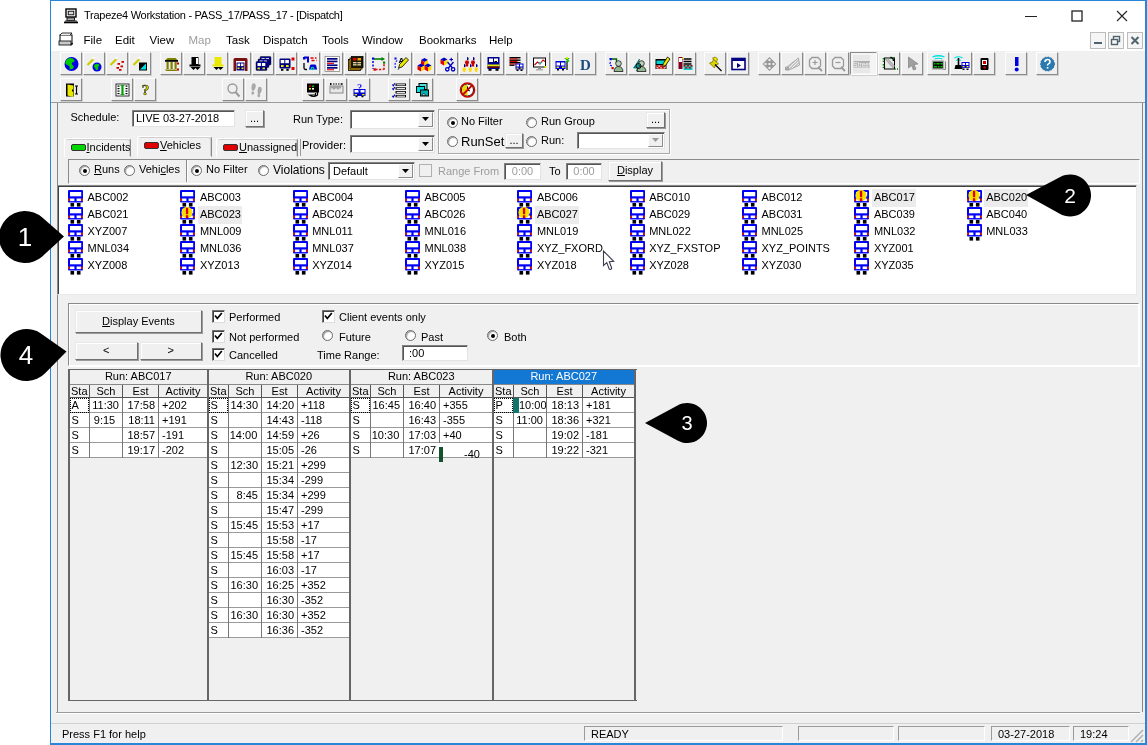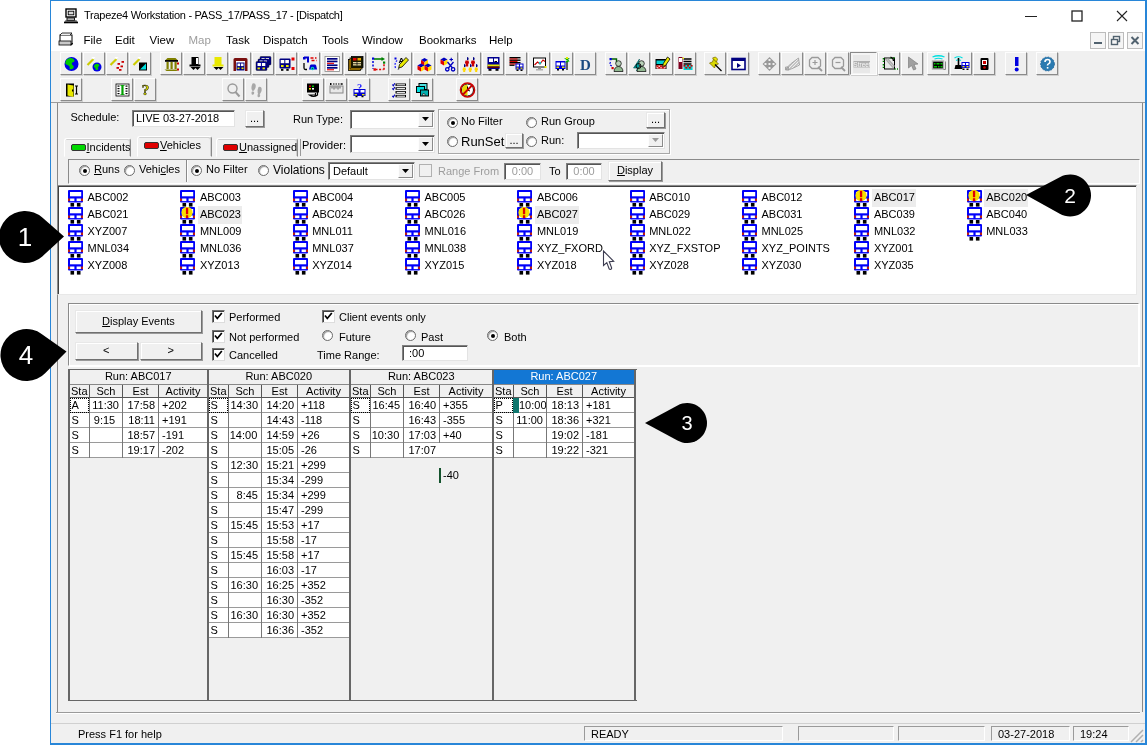--- a/index.html
+++ b/index.html
@@ -1485,21 +1485,21 @@
 <div class="cell" style="left:388px;top:411.7px;width:53px;height:15.0px;border-left:1px solid #777;text-align:left;padding-left:3px;line-height:15.0px">-355</div>
 <div class="abs" style="left:299.5px;top:426.7px;width:141.5px;height:15.0px;background:#fff;border-bottom:1px solid #9a9a9a"></div>
 <div class="cell" style="left:299.5px;top:426.7px;width:19.5px;height:15.0px;text-align:left;padding-left:2px;line-height:15.0px">S</div>
 <div class="cell" style="left:319px;top:426.7px;width:33px;height:15.0px;border-left:1px solid #777;text-align:center;padding-right:3px;line-height:15.0px">10:30</div>
 <div class="cell" style="left:352px;top:426.7px;width:36px;height:15.0px;border-left:1px solid #777;text-align:right;padding-right:3px;line-height:15.0px">17:03</div>
 <div class="cell" style="left:388px;top:426.7px;width:53px;height:15.0px;border-left:1px solid #777;text-align:left;padding-left:3px;line-height:15.0px">+40</div>
 <div class="abs" style="left:299.5px;top:441.7px;width:141.5px;height:15.0px;background:#fff;border-bottom:1px solid #9a9a9a"></div>
 <div class="cell" style="left:299.5px;top:441.7px;width:19.5px;height:15.0px;text-align:left;padding-left:2px;line-height:15.0px">S</div>
 <div class="cell" style="left:319px;top:441.7px;width:33px;height:15.0px;border-left:1px solid #777;text-align:right;padding-right:3px;line-height:15.0px"></div>
 <div class="cell" style="left:352px;top:441.7px;width:36px;height:15.0px;border-left:1px solid #777;text-align:right;padding-right:3px;line-height:15.0px">17:07</div>
-<div class="cell" style="left:388px;top:467px;width:53px;height:15.0px;border-left:2px solid #14532d;text-align:left;padding-left:2px;line-height:15.0px">-40</div>
+<div class="cell" style="left:388px;top:446px;width:53px;height:15.0px;border-left:4px solid #14532d;text-align:left;padding-left:21px;line-height:15.0px">-40</div>
 <div class="abs" style="left:442.5px;top:369px;width:140.5px;height:13.5px;background:#1377d4;color:#fff;text-align:center;line-height:13.0px">Run: ABC027</div>
 <div class="abs" style="left:442.5px;top:382.5px;width:140.5px;height:14.2px;background:#f0f0f0;border-top:1px solid #888;border-bottom:1px solid #555"></div>
 <div class="cell" style="left:442.5px;top:383.5px;width:19.5px;height:13.2px;text-align:center;line-height:12.2px">Sta</div>
 <div class="cell" style="left:462px;top:383.5px;width:33px;height:13.2px;border-left:1px solid #555;text-align:center;line-height:12.2px">Sch</div>
 <div class="cell" style="left:495px;top:383.5px;width:36px;height:13.2px;border-left:1px solid #555;text-align:center;line-height:12.2px">Est</div>
 <div class="cell" style="left:531px;top:383.5px;width:52px;height:13.2px;border-left:1px solid #555;text-align:center;line-height:12.2px">Activity</div>
 <div class="abs" style="left:442.5px;top:396.7px;width:140.5px;height:15.0px;background:#fff;border-bottom:1px solid #9a9a9a"></div>
 <div class="cell" style="left:442.5px;top:396.7px;width:19.5px;height:15.0px;outline:1px dotted #000;outline-offset:-1.5px;text-align:left;padding-left:2px;line-height:15.0px">P</div>
 <div class="cell" style="left:462px;top:396.7px;width:33px;height:15.0px;border-left:6px solid #0f766e;text-align:right;padding-right:3px;line-height:15.0px">10:00</div>
 <div class="cell" style="left:495px;top:396.7px;width:36px;height:15.0px;border-left:1px solid #777;text-align:right;padding-right:3px;line-height:15.0px">18:13</div>
@@ -1516,21 +1516,21 @@
 <div class="cell" style="left:531px;top:426.7px;width:52px;height:15.0px;border-left:1px solid #777;text-align:left;padding-left:3px;line-height:15.0px">-181</div>
 <div class="abs" style="left:442.5px;top:441.7px;width:140.5px;height:15.0px;background:#fff;border-bottom:1px solid #9a9a9a"></div>
 <div class="cell" style="left:442.5px;top:441.7px;width:19.5px;height:15.0px;text-align:left;padding-left:2px;line-height:15.0px">S</div>
 <div class="cell" style="left:462px;top:441.7px;width:33px;height:15.0px;border-left:1px solid #777;text-align:right;padding-right:3px;line-height:15.0px"></div>
 <div class="cell" style="left:495px;top:441.7px;width:36px;height:15.0px;border-left:1px solid #777;text-align:right;padding-right:3px;line-height:15.0px">19:22</div>
 <div class="cell" style="left:531px;top:441.7px;width:52px;height:15.0px;border-left:1px solid #777;text-align:left;padding-left:3px;line-height:15.0px">-321</div>
     </div>
 <div class="abs" style="left:5px;top:711px;width:1084px;height:2px;border-top:1px solid #9a9a9a;border-bottom:1px solid #fff"></div>
 <div id="status">
       <div class="abs" style="left:0;top:722px;width:1094px;height:20px;background:#f0f0f0;border-top:1px solid #d0d0d0"></div>
-<div class="t" style="left:11px;top:727px;font-size:11px;color:#000;margin-left:16px;">Press F1 for help</div>
+<div class="t" style="left:11px;top:727px;font-size:11px;color:#000;">Press F1 for help</div>
 <div class="abs" style="left:533px;top:725px;width:199px;height:15px;border:1px solid;border-color:#9a9a9a #fff #fff #9a9a9a">
         <div style="position:absolute;left:6px;top:1px">READY</div>
       </div>
 <div class="abs" style="left:746.5px;top:725px;width:96.5px;height:15px;border:1px solid;border-color:#9a9a9a #fff #fff #9a9a9a"></div>
 <div class="abs" style="left:847px;top:725px;width:87px;height:15px;border:1px solid;border-color:#9a9a9a #fff #fff #9a9a9a"></div>
 <div class="abs" style="left:940px;top:725px;width:79px;height:15px;border:1px solid;border-color:#9a9a9a #fff #fff #9a9a9a">
         <div style="position:absolute;left:6px;top:1px">03-27-2018</div>
       </div>
 <div class="abs" style="left:1022px;top:725px;width:56px;height:15px;border:1px solid;border-color:#9a9a9a #fff #fff #9a9a9a">
         <div style="position:absolute;left:6px;top:1px">19:24</div>

